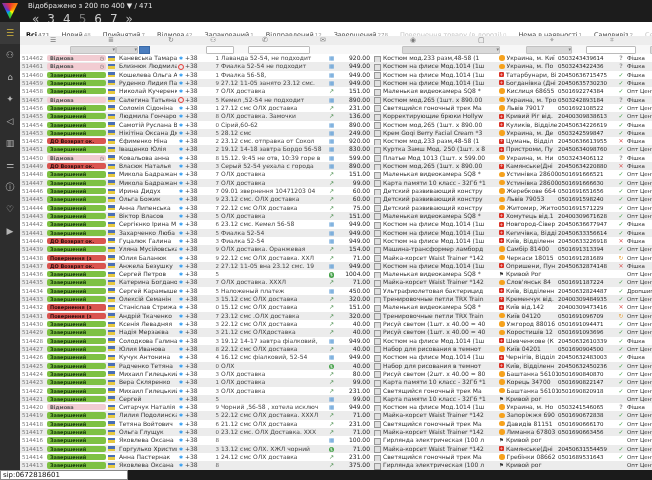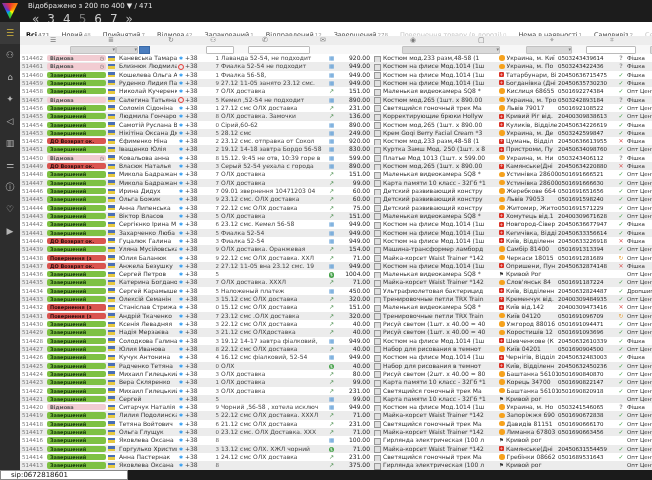--- a/index.html
+++ b/index.html
@@ -78,21 +78,21 @@
   .c.tn{width:57px;color:#222;font-size:5.5px;}
   .c.ck{width:12px;text-align:center;font-size:6px;}
   .ck-ok,.ck-dl{color:#43a047;font-weight:bold;}
   .ck-ret{color:#d9534f;font-weight:bold;}
   .ck-wait{color:#e8a33d;}
   .ck-q{color:#999;font-weight:bold;}
   .c.src{width:25px;color:#333;font-size:5.5px;}
 
   
   #bottombar{position:absolute;left:0;top:470px;width:652px;height:10px;background:#1b1b1b;}
-  #sipbox{position:absolute;left:0;top:0;width:128px;height:10px;background:#fff;border:1px solid #888;box-sizing:border-box;font-size:7px;line-height:8px;padding-left:10px;color:#111;}
+  #sipbox{position:absolute;left:0;top:0;width:128px;height:10px;background:#fff;border:1px solid #888;box-sizing:border-box;font-size:7px;line-height:8px;padding-left:2px;color:#111;}
 </style>
 </head>
 <body>
 
 <div id="stage">
 
   <div id="topbar">
     <div id="logo"></div>
     <div id="pagetext">Відображено з 200 по 400 ▼ / 471</div>
     <div id="pager"><span class="nav">«</span><span class="">3</span><span class="">4</span><span class="cur">5</span><span class="">6</span><span class="">7</span><span class="nav">»</span></div>

